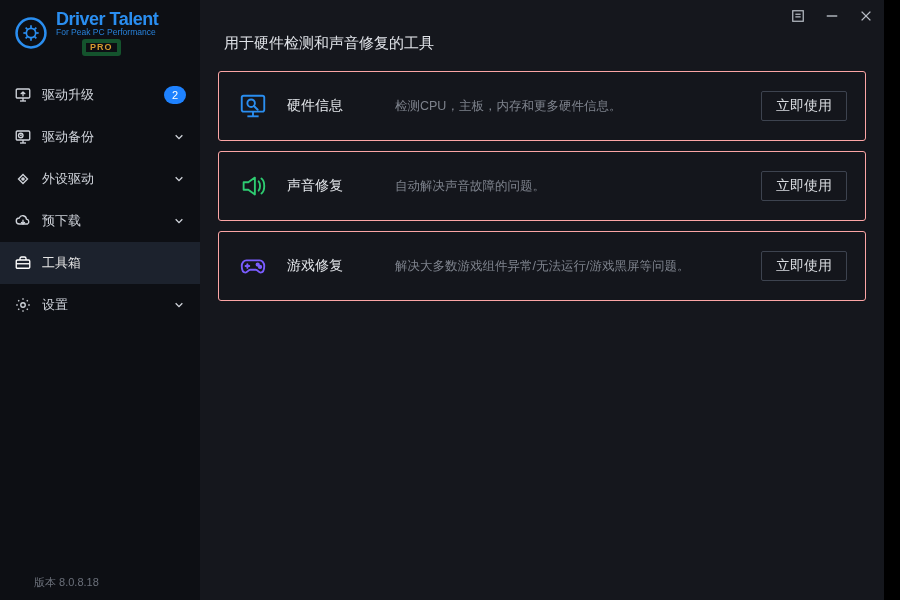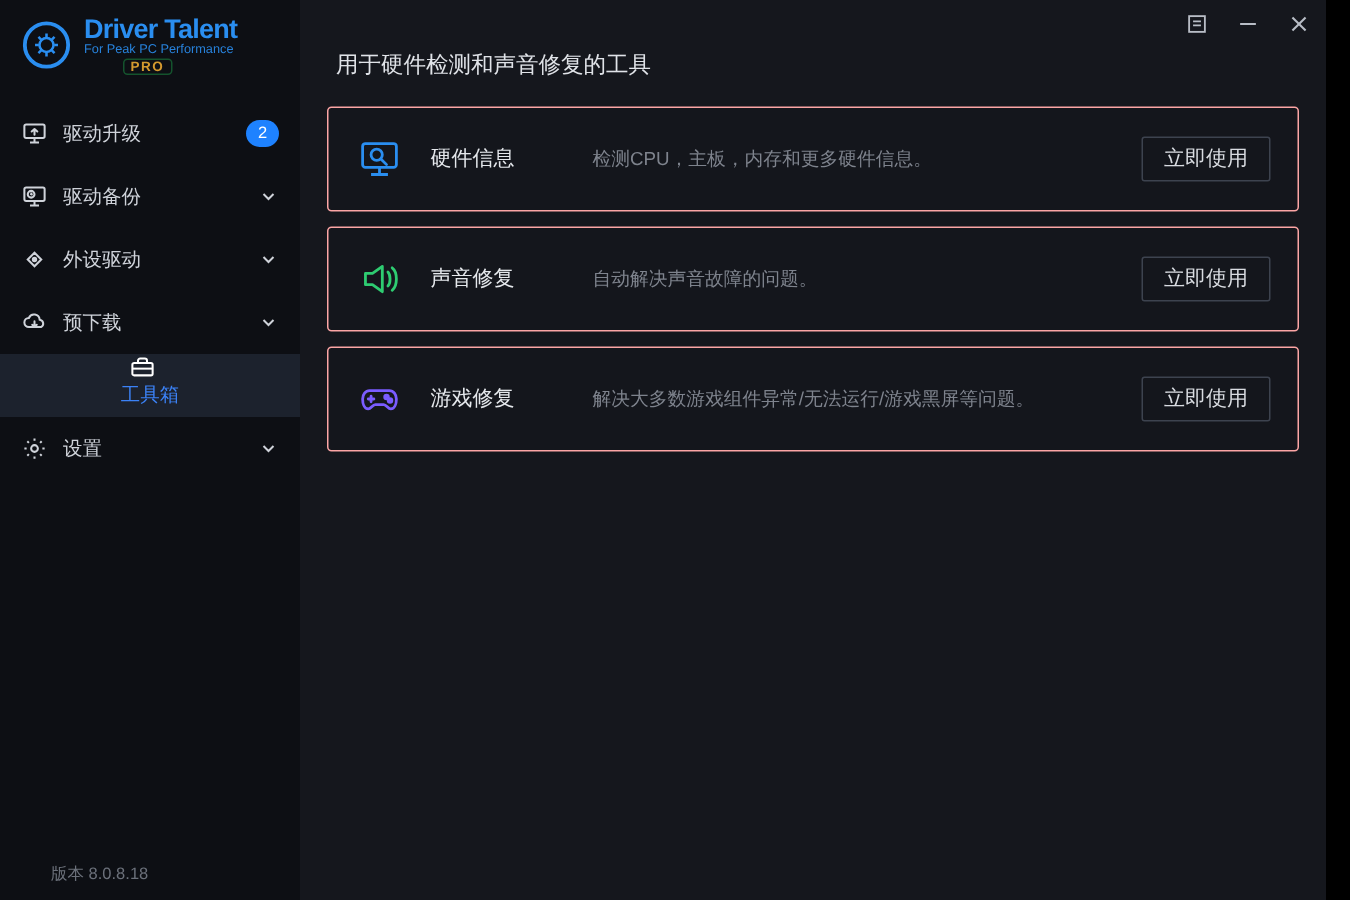--- a/index.html
+++ b/index.html
@@ -23,41 +23,41 @@
     align-items: center;
     gap: 8px;
   }
   .logo-icon { width: 34px; height: 34px; flex-shrink: 0; }
   .logo-text { display: flex; flex-direction: column; line-height: 1.0; }
   .logo-title { color: #2a8ef0; font-size: 18px; font-weight: 700; letter-spacing: -0.5px; }
   .logo-sub { color: #2a8ef0; font-size: 8.5px; opacity: 0.9; }
   .logo-badge {
     margin-top: 2px;
     align-self: flex-start;
-    border: 1px solid #14532d;
+    border: 4px solid #14532d;
     color: #d49a2f;
     font-size: 9px;
     font-weight: 700;
     letter-spacing: 1px;
     border-radius: 3px;
     padding: 0 4px;
     margin-left: 26px;
   }
   .nav { flex: 1; display: flex; flex-direction: column; }
   .nav-item {
     height: 42px;
     display: flex;
     align-items: center;
     padding: 0 14px;
     color: #cfd3da;
     font-size: 13px;
     cursor: pointer;
     position: relative;
   }
-  .nav-item.active { background: #1c222d; color: #3b82f6; flex-direction: column; }
+  .nav-item.active { background: #1c222d; color: #e5e5e5; }
   .nav-icon { width: 18px; height: 18px; margin-right: 10px; display:flex; align-items:center; justify-content:center; }
   .nav-label { flex: 1; }
   .nav-badge {
     background: #1e82ff;
     color: #fff;
     font-size: 11px;
     min-width: 22px; height: 18px;
     border-radius: 9px;
     display: flex; align-items: center; justify-content: center;
     padding: 0 6px;

